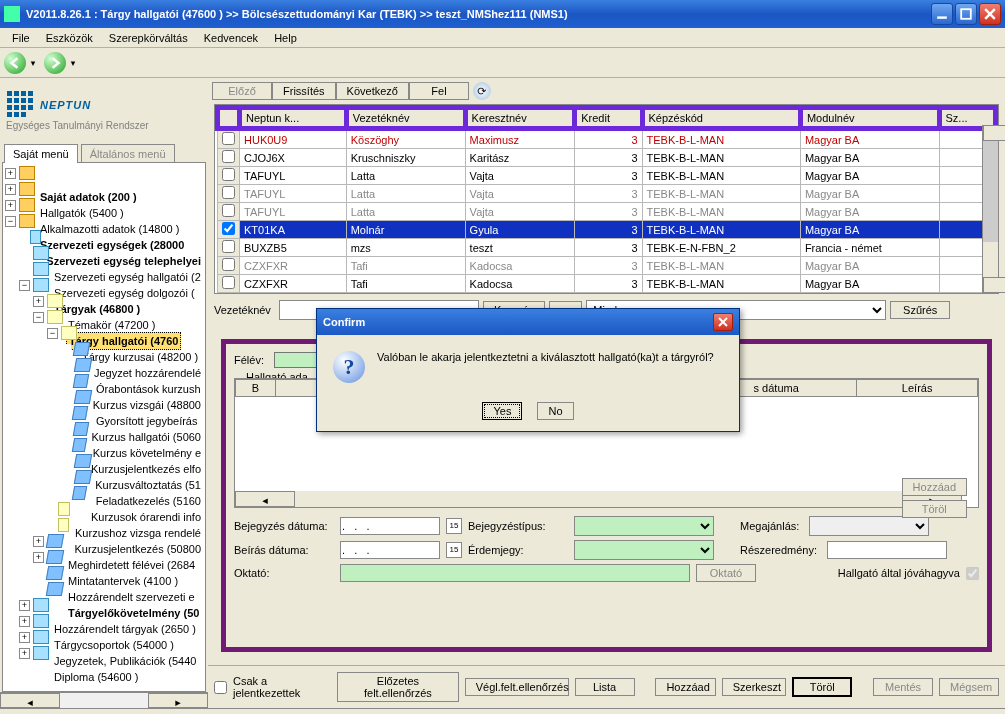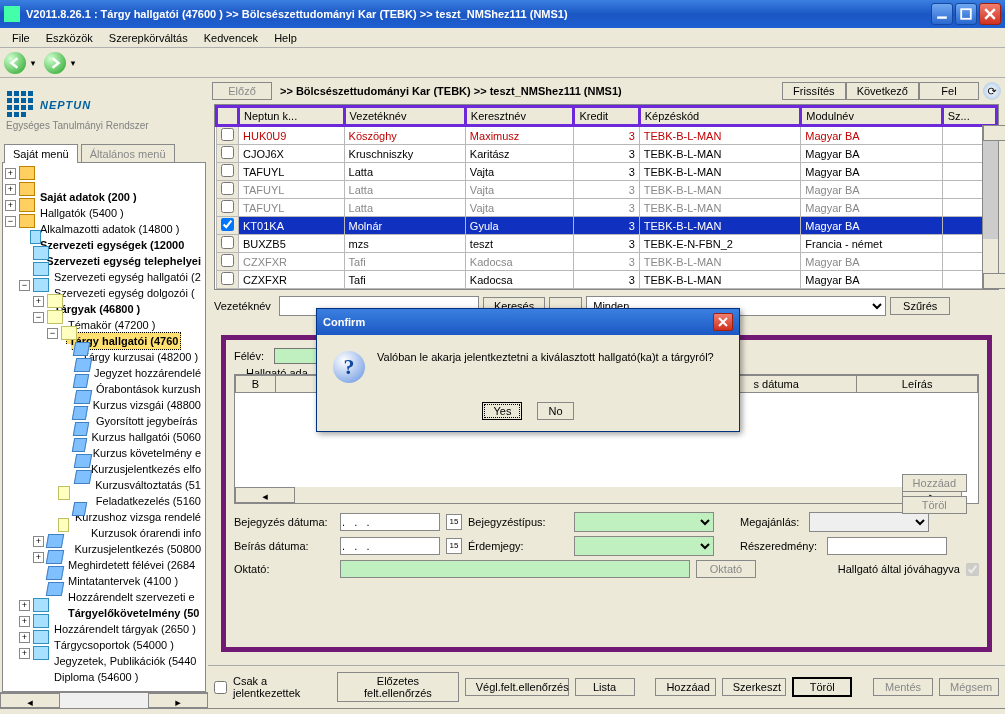--- a/index.html
+++ b/index.html
@@ -64,21 +64,21 @@
   
   .rtoprow { padding:4px; display:flex; align-items:center; position:relative;}
   .btn { background:#ece9d8; border:1px solid #888; padding:2px 10px; min-width:60px; text-align:center; cursor:default; }
   .btn.disabled{color:#888;}
   .breadcrumb { flex:1; padding:0 8px; font-weight:bold; }
   .roundiconbtn { width:18px;height:18px; border-radius:50%; background:radial-gradient(#fff,#a0c0e0); margin-left:4px; display:flex;align-items:center;justify-content:center;}
 
   
   .tablewrap { border:1px solid #888; margin:0 6px; background:#fff; position:relative;}
   table.grid { width:100%; border-collapse:collapse; }
-  table.grid th { background:#ece9d8; border:3px solid #6d28d9; padding:2px 4px; text-align:left; font-weight:normal; }
+  table.grid th { background:#ece9d8; border:5px solid #6d28d9; padding:2px 4px; text-align:left; font-weight:normal; }
   table.grid td { border:1px solid #b8b8b8; padding:1px 4px; height:16px; }
   table.grid td.num { text-align:right; }
   table.grid tr.red td:not(.cb) { color:#c00000; }
   table.grid tr.sel td:not(.cb) { background:#1030c0; color:#fff; }
   table.grid tr.gray td:not(.cb) { color:#888; }
   table.grid td.cb { width:18px; text-align:center; background:#ece9d8;}
   table.grid td.cb input{margin:0;}
   .vscroll { position:absolute; right:0; top:20px; bottom:0; width:16px; background:#ece9d8; border-left:1px solid #888;}
   .vscroll .btn{height:16px;width:100%;border:1px solid #888;text-align:center;line-height:12px;}
   .vscroll .thumb{height:60%;background:#ccc;margin:0;}
@@ -218,21 +218,21 @@
             <span class="tlabel">Hallgatók (5400  )</span>
           </div>
           <div class="tn" style="padding-left: 0px;">
             <span class="twisty">+</span>
             <span class="ticon folder"></span>
             <span class="tlabel">Alkalmazotti adatok (14800  )</span>
           </div>
           <div class="tn bold" style="padding-left: 0px;">
             <span class="twisty">−</span>
             <span class="ticon folder"></span>
-            <span class="tlabel">Szervezeti egységek (12000</span>
+            <span class="tlabel">Szervezeti egységek (28000</span>
           </div>
           <div class="tn" style="padding-left: 14px; font-weight: bold;">
             <span class="twisty empty"> </span>
             <span class="ticon folder2"></span>
             <span class="tlabel">Szervezeti egység telephelyei</span>
           </div>
           <div class="tn" style="padding-left: 14px;">
             <span class="twisty empty"> </span>
             <span class="ticon folder2"></span>
             <span class="tlabel">Szervezeti egység hallgatói (2</span>
@@ -300,29 +300,29 @@
           <div class="tn" style="padding-left: 56px;">
             <span class="twisty empty"> </span>
             <span class="ticon book"></span>
             <span class="tlabel">Kurzusváltoztatás (51</span>
           </div>
           <div class="tn" style="padding-left: 56px;">
             <span class="twisty empty"> </span>
             <span class="ticon book"></span>
             <span class="tlabel">Feladatkezelés (5160</span>
           </div>
+          <div class="tn" style="padding-left: 56px;">
+            <span class="twisty empty"> </span>
+            <span class="ticon book"></span>
+            <span class="tlabel">Kurzusok órarendi info</span>
+          </div>
           <div class="tn" style="padding-left: 42px;">
             <span class="twisty empty"> </span>
             <span class="ticon page"></span>
             <span class="tlabel">Kurzushoz vizsga rendelé</span>
-          </div>
-          <div class="tn" style="padding-left: 56px;">
-            <span class="twisty empty"> </span>
-            <span class="ticon book"></span>
-            <span class="tlabel">Kurzusok órarendi info</span>
           </div>
           <div class="tn" style="padding-left: 42px;">
             <span class="twisty empty"> </span>
             <span class="ticon page"></span>
             <span class="tlabel">Kurzusjelentkezés (50800</span>
           </div>
           <div class="tn" style="padding-left: 28px;">
             <span class="twisty">+</span>
             <span class="ticon book"></span>
             <span class="tlabel">Meghirdetett félévei (2684</span>
@@ -367,21 +367,20 @@
     <div class="treescroll-h">
       <div class="btn">◂</div>
       <div class="track"></div>
       <div class="btn">▸</div>
     </div>
   </div>
 
   <div class="rightpane">
     <div class="rtoprow">
       <div class="btn disabled">Előző</div>
-      <div class="breadcrumb">&gt;&gt; Bölcsészettudományi Kar (TEBK) &gt;&gt; teszt_NMShez111 (NMS1)</div>
       <div class="btn">Frissítés</div>
       <div class="btn">Következő</div>
       <div class="btn">Fel</div>
       <div class="roundiconbtn">⟳</div>
     </div>
 
     <div class="tablewrap">
       <table class="grid" id="grid">
         <thead>
             <tr id="gridhead">

